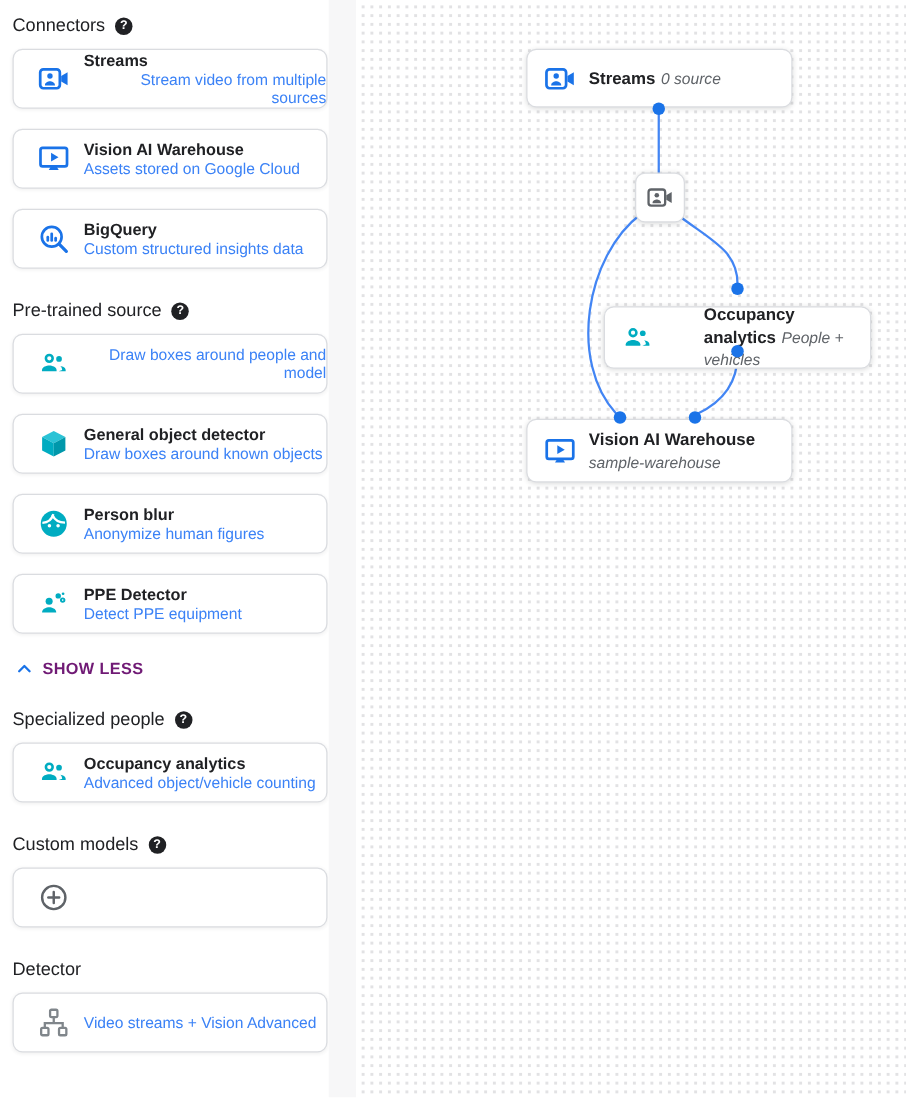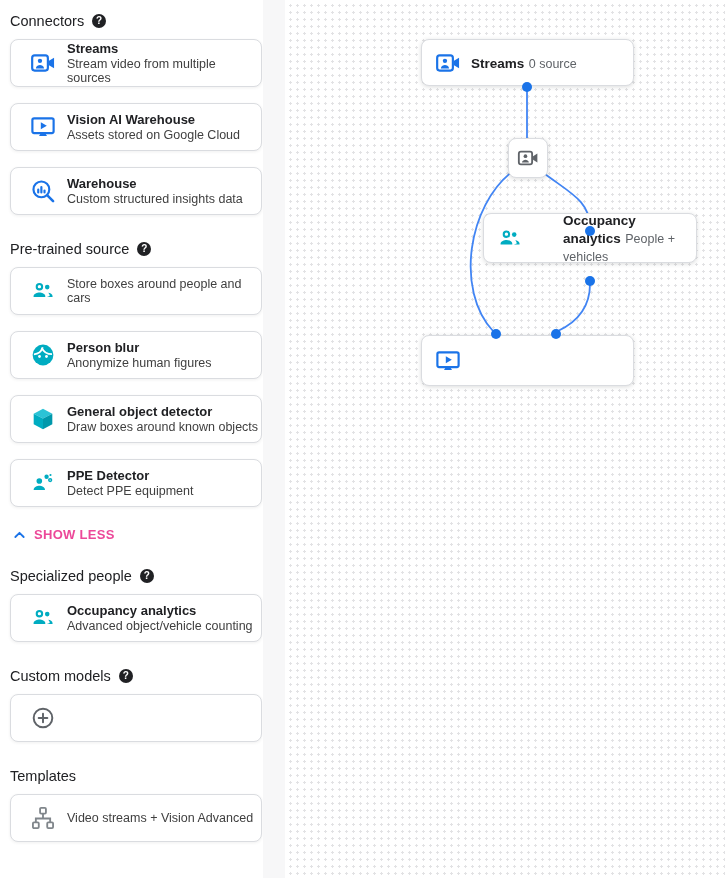--- a/index.html
+++ b/index.html
@@ -14,43 +14,43 @@
     font-size:14.5px; color:#202124; }
   .section-header.first { margin-top:0; }
   .help-badge { width:14px; height:14px; border-radius:50%; background:#202124; color:#fff;
     font-size:10px; font-weight:bold; display:inline-flex; align-items:center;
     justify-content:center; line-height:1; cursor:pointer; }
   .card { width:252px; height:48px; background:#fff; border:1px solid #dadce0;
     border-radius:8px; box-shadow:0 1px 3px rgba(60,64,67,.08); margin-bottom:16px;
     display:flex; align-items:center; padding-left:19px; gap:11px; cursor:grab; }
   .card .txt { display:flex; flex-direction:column; gap:1px; }
   .card .t { font-size:13px; font-weight:bold; color:#202124; }
-  .card .s { font-size:12.5px; color:#404040; }
+  .card .s { font-size:12.5px; color:#3b82f6;text-align:right; }
   .icon-box { width:26px; height:26px; flex:none; display:flex; align-items:center;
     justify-content:center; }
   .show-less { display:flex; align-items:center; gap:7px; margin:20px 0 0 2px;
-    color:#ec4899; font-size:13px; font-weight:bold; letter-spacing:.3px; cursor:pointer; }
+    color:#701a75; font-size:13px; font-weight:bold; letter-spacing:.3px; cursor:pointer; }
 
   
   .gutter { width:22px; height:878px; background:#f7f7f8; flex:none; }
 
   
   .canvas { position:relative; flex:1; height:878px; background:#fff;
     background-image:radial-gradient(#e2e2e4 1.1px, transparent 1.2px);
     background-size:7px 7px; background-position:2px 2px; cursor:grab; }
   .edges { position:absolute; left:0; top:0; z-index:0; pointer-events:none; }
   .node { position:absolute; background:#fff; border:1px solid #dadce0; border-radius:8px;
     box-shadow:0 1px 4px rgba(60,64,67,.18); display:flex; align-items:center;
     padding-left:13px; gap:10px; z-index:1; cursor:grab; }
   .node .t { font-size:13.5px; font-weight:bold; color:#202124; }
-  .node .s { font-size:12.5px; color:#5f6368; }
+  .node .s { font-size:12.5px; color:#5f6368;font-style:italic; }
   .node-streams   { left:136px; top:39px;  width:213px; height:47px; }
   .node-processor { left:223px; top:138px; width:40px;  height:40px;
     justify-content:center; padding-left:0; }
-  .node-occupancy { left:198px; top:213px; width:214px; height:50px;gap:40px; }
+  .node-occupancy { left:198px; top:245px; width:214px; height:50px;gap:40px; }
   .node-warehouse { left:136px; top:335px; width:213px; height:51px; }
   .port { position:absolute; width:10px; height:10px; border-radius:50%;
     background:#1a73e8; z-index:2; cursor:crosshair; }
 </style>
 </head>
 <body>
 
 <div class="app">
 
   <div class="sidebar">
@@ -93,41 +93,55 @@
       <span class="icon-box">
         <svg width="26" height="26" viewBox="0 0 24 24">
           <circle cx="10.5" cy="10.5" r="7.3" fill="none" stroke="#1a73e8" stroke-width="2"></circle>
           <line x1="16" y1="16" x2="21.3" y2="21.3" stroke="#1a73e8" stroke-width="2.4" stroke-linecap="round"></line>
           <line x1="7.6" y1="10.8" x2="7.6" y2="13.3" stroke="#1a73e8" stroke-width="2" stroke-linecap="round"></line>
           <line x1="10.5" y1="8.3" x2="10.5" y2="13.3" stroke="#1a73e8" stroke-width="2" stroke-linecap="round"></line>
           <line x1="13.4" y1="11.6" x2="13.4" y2="13.3" stroke="#1a73e8" stroke-width="2" stroke-linecap="round"></line>
         </svg>
       </span>
       <span class="txt">
-        <span class="t">Warehouse</span>
+        <span class="t">BigQuery</span>
         <span class="s">Custom structured insights data</span>
       </span>
     </div>
 
     <div class="section-header">
       <span>Pre-trained source</span>
       <span class="help-badge">?</span>
     </div>
 
     <div class="card">
       <span class="icon-box">
         <svg width="26" height="26" viewBox="0 0 24 24">
           <circle cx="8.7" cy="8" r="2.5" fill="none" stroke="#00acc1" stroke-width="1.9"></circle>
           <circle cx="15.9" cy="8.4" r="2.1" fill="#00acc1"></circle>
           <path d="M3.3 17.6 v-1 c0-2.2 3.4-3.3 5.4-3.3 s5.4 1.1 5.4 3.3 v1 Z" fill="#00acc1"></path>
           <path d="M15.6 17.6 h5.2 v-1 c0-1.8-2.1-2.8-4-3 .9 .8 1.4 1.8 1.4 3 Z" fill="#00acc1"></path>
         </svg>
       </span>
       <span class="txt">
-        <span class="s">Store boxes around people and cars</span>
+        <span class="s">Draw boxes around people and model</span>
+      </span>
+    </div>
+
+    <div class="card">
+      <span class="icon-box">
+        <svg width="26" height="26" viewBox="0 0 24 24">
+          <polygon points="12,2.6 20.6,7.1 12,11.6 3.4,7.1" fill="#2bc3d6"></polygon>
+          <polygon points="3.4,7.1 12,11.6 12,21.4 3.4,16.9" fill="#00acc1"></polygon>
+          <polygon points="20.6,7.1 12,11.6 12,21.4 20.6,16.9" fill="#0098ab"></polygon>
+        </svg>
+      </span>
+      <span class="txt">
+        <span class="t">General object detector</span>
+        <span class="s">Draw boxes around known objects</span>
       </span>
     </div>
 
     <div class="card">
       <span class="icon-box">
         <svg width="26" height="26" viewBox="0 0 24 24">
           <circle cx="12" cy="12" r="9.6" fill="#00acc1"></circle>
           <path d="M3.6 11.4 C7.6 11.2 10.6 8.6 11.7 4.9" fill="none" stroke="#fff" stroke-width="1.7"></path>
           <path d="M11 5.6 C12.6 9.2 16.4 11.2 20.3 11.2" fill="none" stroke="#fff" stroke-width="1.7"></path>
           <circle cx="8.8" cy="13.4" r="1.3" fill="#fff"></circle>
@@ -136,34 +150,20 @@
       </span>
       <span class="txt">
         <span class="t">Person blur</span>
         <span class="s">Anonymize human figures</span>
       </span>
     </div>
 
     <div class="card">
       <span class="icon-box">
         <svg width="26" height="26" viewBox="0 0 24 24">
-          <polygon points="12,2.6 20.6,7.1 12,11.6 3.4,7.1" fill="#2bc3d6"></polygon>
-          <polygon points="3.4,7.1 12,11.6 12,21.4 3.4,16.9" fill="#00acc1"></polygon>
-          <polygon points="20.6,7.1 12,11.6 12,21.4 20.6,16.9" fill="#0098ab"></polygon>
-        </svg>
-      </span>
-      <span class="txt">
-        <span class="t">General object detector</span>
-        <span class="s">Draw boxes around known objects</span>
-      </span>
-    </div>
-
-    <div class="card">
-      <span class="icon-box">
-        <svg width="26" height="26" viewBox="0 0 24 24">
           <circle cx="8.6" cy="10.2" r="2.6" fill="#00acc1"></circle>
           <path d="M3.4 18 c0-2.3 3.2-3.5 5.2-3.5 s5.2 1.2 5.2 3.5 v.4 h-10.4 Z" fill="#00acc1"></path>
           <circle cx="15.3" cy="6.2" r="2" fill="#00acc1"></circle>
           <circle cx="18.6" cy="9.3" r="1.3" fill="none" stroke="#00acc1" stroke-width="1.4"></circle>
           <circle cx="18.9" cy="4.6" r="1" fill="#00acc1"></circle>
         </svg>
       </span>
       <span class="txt">
         <span class="t">PPE Detector</span>
         <span class="s">Detect PPE equipment</span>
@@ -208,21 +208,21 @@
       <span class="icon-box">
         <svg width="26" height="26" viewBox="0 0 24 24">
           <circle cx="12" cy="12" r="8.6" fill="none" stroke="#5f6368" stroke-width="1.8"></circle>
           <line x1="12" y1="8" x2="12" y2="16" stroke="#5f6368" stroke-width="1.8" stroke-linecap="round"></line>
           <line x1="8" y1="12" x2="16" y2="12" stroke="#5f6368" stroke-width="1.8" stroke-linecap="round"></line>
         </svg>
       </span>
     </div>
 
     <div class="section-header">
-      <span>Templates</span>
+      <span>Detector</span>
     </div>
 
     <div class="card">
       <span class="icon-box">
         <svg width="26" height="26" viewBox="0 0 24 24">
           <rect x="9.3" y="2.6" width="5.4" height="5.4" rx="1" fill="none" stroke="#80868b" stroke-width="1.7"></rect>
           <rect x="2.7" y="16" width="5.4" height="5.4" rx="1" fill="none" stroke="#80868b" stroke-width="1.7"></rect>
           <rect x="15.9" y="16" width="5.4" height="5.4" rx="1" fill="none" stroke="#80868b" stroke-width="1.7"></rect>
           <path d="M12 8 v4.5 M5.4 16 v-3.5 h13.2 v3.5" fill="none" stroke="#80868b" stroke-width="1.7"></path>
         </svg>
@@ -287,20 +287,24 @@
     </div>
 
     <div class="node node-warehouse">
       <span class="icon-box">
         <svg width="28" height="28" viewBox="0 0 24 24">
           <rect x="2.2" y="4" width="19.6" height="13.6" rx="1.6" fill="none" stroke="#1a73e8" stroke-width="2"></rect>
           <polygon points="10,7.6 15.5,10.8 10,14" fill="#1a73e8"></polygon>
           <path d="M8.3 20.3 L15.7 20.3 L14.1 17.7 H9.9 Z" fill="#1a73e8"></path>
         </svg>
       </span>
+      <span class="txt">
+        <span class="t">Vision AI Warehouse</span>
+        <span class="s">sample-warehouse</span>
+      </span>
     </div>
 
     <div class="port" style="left:237px; top:82px;"></div>
     <div class="port" style="left:300px; top:226px;"></div>
     <div class="port" style="left:300px; top:276px;"></div>
     <div class="port" style="left:206px; top:329px;"></div>
     <div class="port" style="left:266px; top:329px;"></div>
 
   </div>
 </div>

